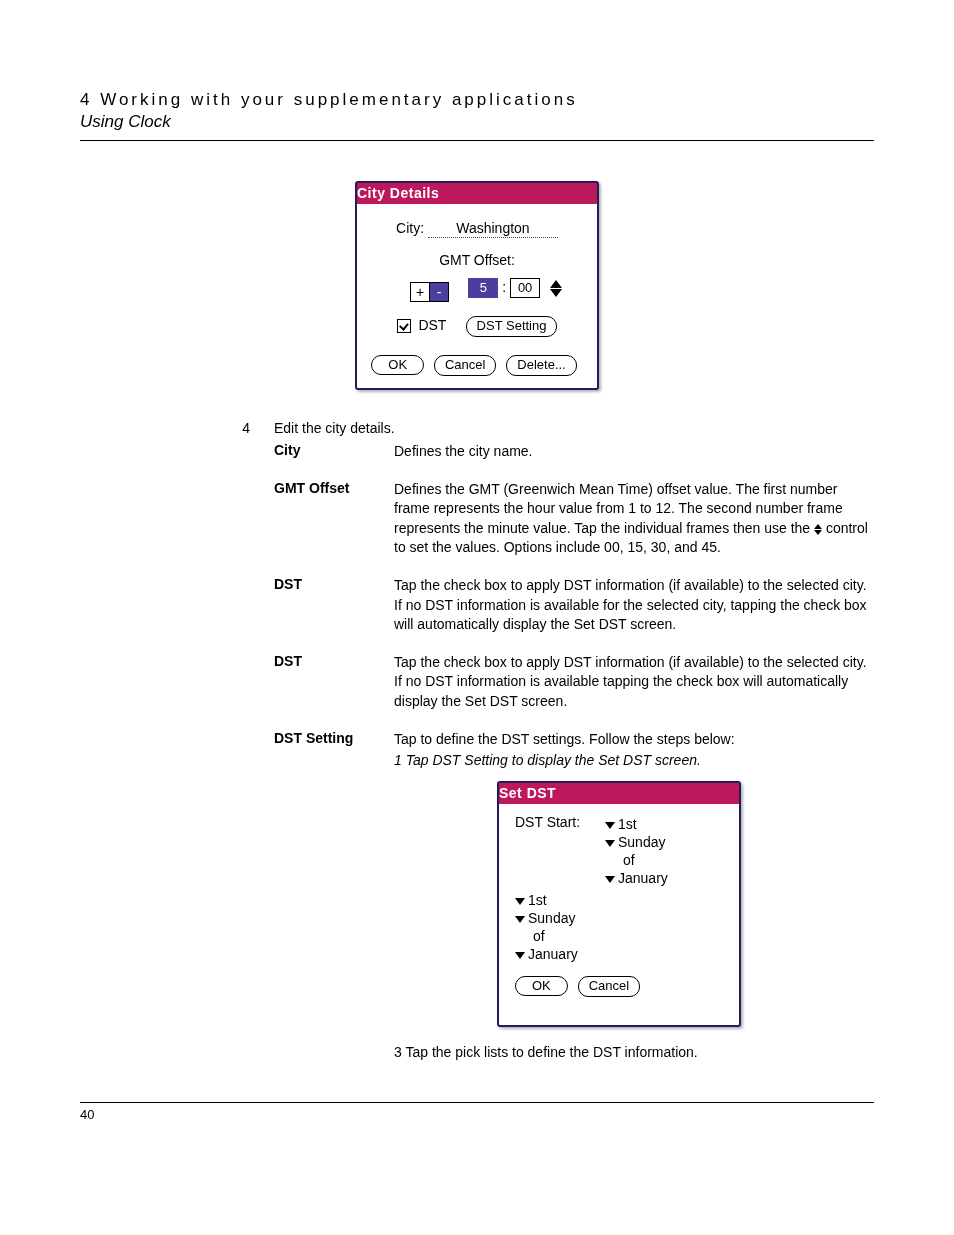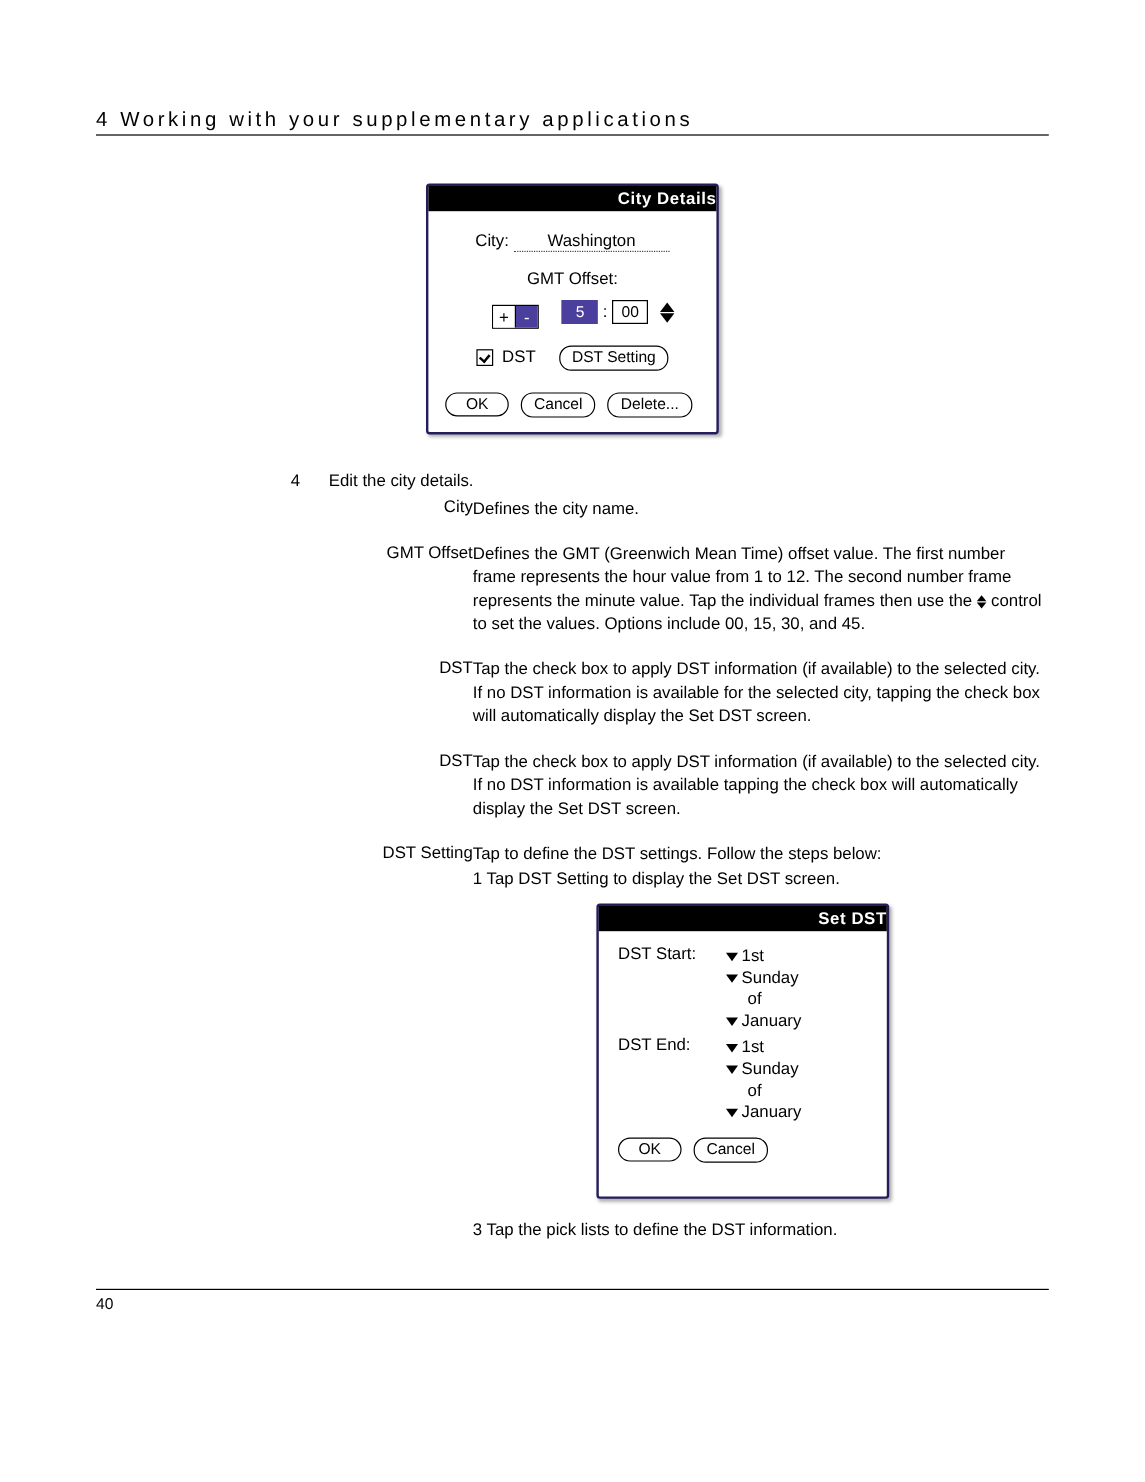--- a/index.html
+++ b/index.html
@@ -40,24 +40,24 @@
 
   
   .palm-dialog {
     border: 2px solid #241d5b;
     border-radius: 3px;
     display: inline-block;
     background: #fff;
     box-shadow: 2px 2px 3px rgba(0,0,0,0.3);
   }
   .palm-titlebar {
-    background: #000000;
+    background: #be185d;
     color: #fff;
     font-weight: bold;
-    text-align: right;
+    text-align: left;
     font-family: Verdana, sans-serif;
     font-size: 14px;
     padding: 2px 0 3px 0;
     letter-spacing: 0.5px;
   }
   .palm-body {
     padding: 10px 14px 12px 14px;
     font-family: Arial, sans-serif;
     font-size: 14px;
     color: #000;
@@ -170,29 +170,29 @@
     margin-left:64px;
     font-size:14px;
   }
   .def-row {
     display:flex;
     margin:6px 0 18px 0;
   }
   .def-term {
     width:120px;
     flex:none;
-    font-weight:normal;
-    text-align:right;
+    font-weight:bold;
   }
   .def-desc {
     flex:1;
     line-height:1.4;
   }
   .def-desc .sub {
     margin-top:2px;
+    font-style:italic;
   }
   .mini-updown {
     display:inline-block;
     vertical-align:middle;
   }
   .mini-updown .a,.mini-updown .b{display:block;width:0;height:0;}
   .mini-updown .a{border-left:4px solid transparent;border-right:4px solid transparent;border-bottom:5px solid #000;margin-bottom:1px;}
   .mini-updown .b{border-left:4px solid transparent;border-right:4px solid transparent;border-top:5px solid #000;}
 
   .setdst-wrap {
@@ -213,20 +213,21 @@
     white-space:nowrap;
     margin:2px 0;
   }
   .of { margin-left:18px; }
 </style>
 </head>
 <body>
 
 <div class="page">
   <div class="chapter-title">4 Working with your supplementary applications</div>
+  <div class="section-title">Using Clock</div>
   <hr class="hdr-rule">
 
   <div class="city-dialog-wrap">
     <div class="palm-dialog" style="width:240px;">
       <div class="palm-titlebar">City Details</div>
       <div class="palm-body">
         <div class="row" style="margin-top:6px;">
           <span>City:</span>
           <span class="underline-field">Washington</span>
         </div>
@@ -303,21 +304,20 @@
           <div class="palm-titlebar">Set DST</div>
           <div class="setdst-body">
             <div class="setdst-grid">
               <div>DST Start:</div>
               <div>
                 <div class="picklist"><span class="inline-tri-down"></span><span>1st</span></div>
                 <div class="picklist"><span class="inline-tri-down"></span><span>Sunday</span></div>
                 <div class="picklist of">of</div>
                 <div class="picklist"><span class="inline-tri-down"></span><span>January</span></div>
               </div>
-              <div>DST End:</div>
               <div>
                 <div class="picklist"><span class="inline-tri-down"></span><span>1st</span></div>
                 <div class="picklist"><span class="inline-tri-down"></span><span>Sunday</span></div>
                 <div class="picklist of">of</div>
                 <div class="picklist"><span class="inline-tri-down"></span><span>January</span></div>
               </div>
             </div>
             <div class="btn-row" style="margin-top:12px;">
               <span class="palm-btn" style="padding:0 16px;">OK</span>
               <span class="palm-btn">Cancel</span>

